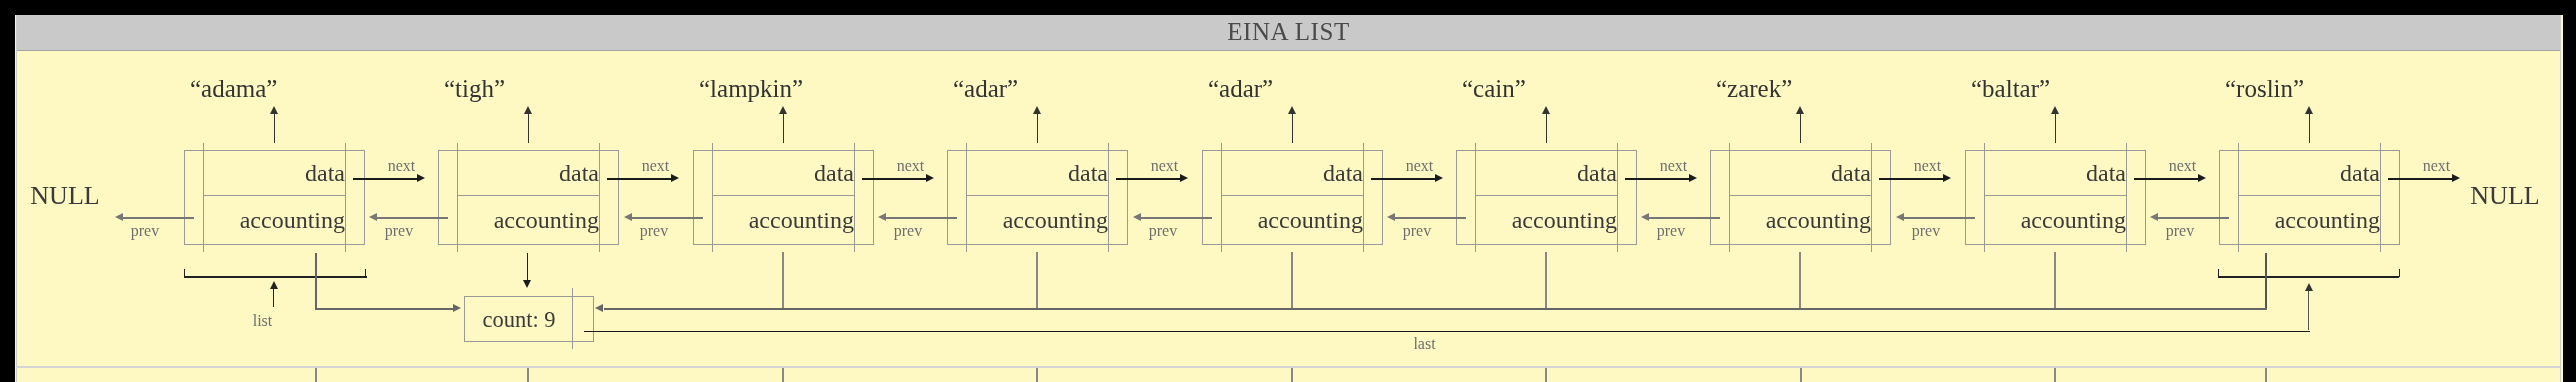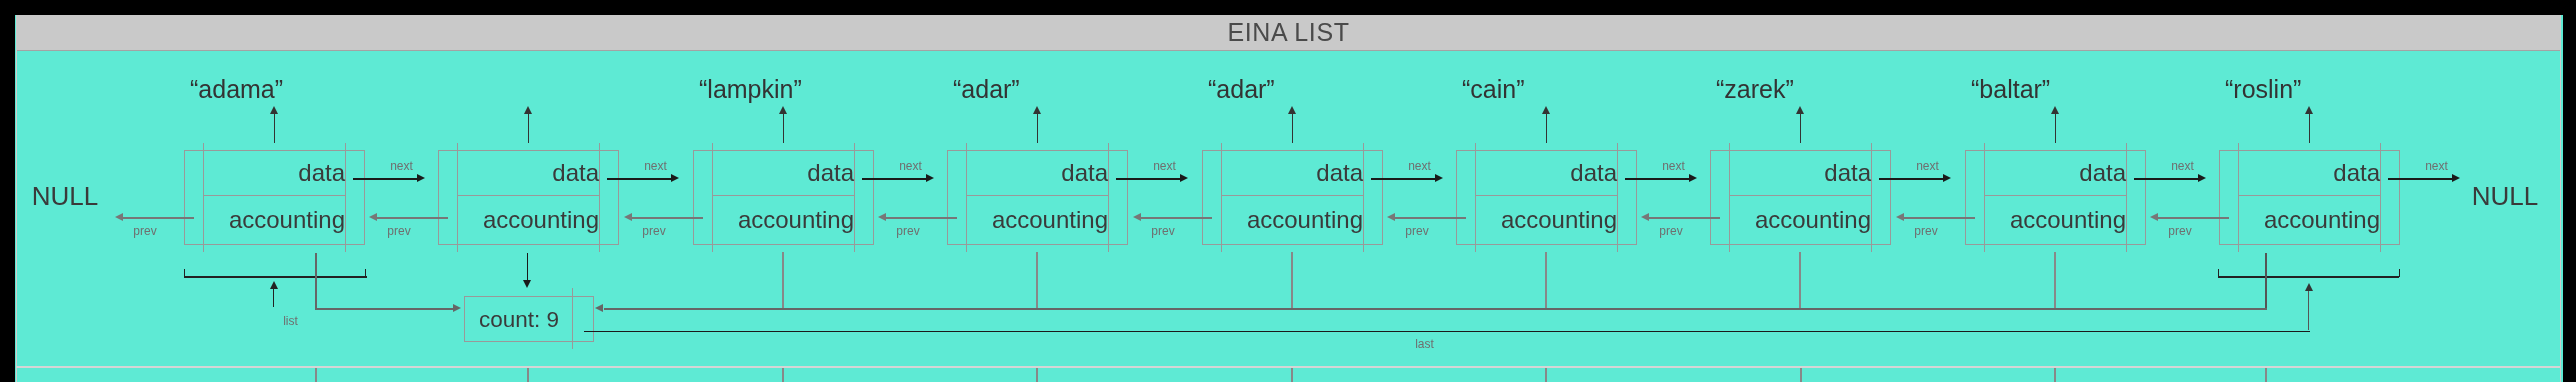--- a/index.html
+++ b/index.html
@@ -1,29 +1,29 @@
 <!DOCTYPE html>
 <html style="font-size:9px"><head>
 <meta charset="utf-8">
 <style>
   html,body{margin:0;padding:0;background:#fff;}
-  #stage{position:relative;width:2576px;height:382px;background:#5eead4;overflow:hidden;
-         font-family:Liberation Sans, sans-serif;}
+  #stage{position:relative;width:2576px;height:382px;background:#fef9c3;overflow:hidden;
+         font-family:Liberation Serif, serif;}
   .abs{position:absolute;}
   .bar{position:absolute;background:#000;}
   .txt{position:absolute;color:#3a3a3a;text-align:center;white-space:nowrap;}
   .hline{position:absolute;background:#999;}
   .vline{position:absolute;background:#999;}
   
   .ah{position:absolute;width:0;height:0;}
   .ah-r{border-top:4.5px solid transparent;border-bottom:4.5px solid transparent;border-left:8.4px solid #1a1a1a;}
   .ah-l{border-top:4.5px solid transparent;border-bottom:4.5px solid transparent;border-right:8.4px solid #666;}
   .ah-u{border-left:4px solid transparent;border-right:4px solid transparent;border-bottom:8px solid #222;}
   .ah-d{border-left:4px solid transparent;border-right:4px solid transparent;border-top:8px solid #1a1a1a;}
-  .gray-label{position:absolute;color:#6f6f6f;font-size:12px;line-height:14.6px;height:14.6px;text-align:center;white-space:nowrap;}
+  .gray-label{position:absolute;color:#6f6f6f;font-size:16px;line-height:14.6px;height:14.6px;text-align:center;white-space:nowrap;}
   
   #title-bar{position:absolute;left:17px;top:14.6px;width:2543px;height:35px;background:#c9c9c9;
              border-bottom:1.1px solid #a3a3a3;display:flex;align-items:center;justify-content:center;
              color:#4a4a4a;font-size:25px;letter-spacing:0.6px;}
   
   .node-root{position:absolute;top:0;width:394px;height:382px;}
   .node-root .box{position:absolute;left:107px;top:150px;width:181px;height:95px;
                   border:1.1px solid #999;box-sizing:border-box;background:transparent;}
   .node-root .inner-l{position:absolute;left:126px;top:143px;width:1.1px;height:109px;background:#999;}
   .node-root .inner-r{position:absolute;left:268px;top:143px;width:1.1px;height:109px;background:#999;}
@@ -73,20 +73,21 @@
     <div class="cell-txt" style="top:209px;">accounting</div>
     <div class="next-line"></div>
     <div class="ah ah-r next-ah"></div>
     <div class="gray-label next-label">next</div>
     <div class="prev-line"></div>
     <div class="ah ah-l prev-ah"></div>
     <div class="gray-label prev-label">prev</div>
 
   </div>
       <div class="node-root" style="left: 331px;">
+    <div class="name">“tigh”</div>
     <div class="ah ah-u name-ah"></div>
     <div class="name-line"></div>
     <div class="box"></div>
     <div class="inner-l"></div>
     <div class="inner-r"></div>
     <div class="divider"></div>
     <div class="cell-txt" style="top:162px;">data</div>
     <div class="cell-txt" style="top:209px;">accounting</div>
     <div class="next-line"></div>
     <div class="ah ah-r next-ah"></div>
@@ -227,21 +228,21 @@
   <div class="hline" style="left:184px;top:276px;width:183px;height:1.7px;background:#222;"></div>
   <div class="vline" style="left:184px;top:269px;width:1.1px;height:8px;background:#222;"></div>
   <div class="vline" style="left:365px;top:269px;width:1.1px;height:8px;background:#222;"></div>
 
   <div class="hline" style="left:2218px;top:276px;width:181px;height:1.7px;background:#222;"></div>
   <div class="vline" style="left:2218px;top:269px;width:1.1px;height:8px;background:#222;"></div>
   <div class="vline" style="left:2399px;top:269px;width:1.1px;height:8px;background:#222;"></div>
 
   <div class="ah ah-u" style="left:270px;top:281px;"></div>
   <div class="vline" style="left:273px;top:289px;width:1.1px;height:18px;background:#222;"></div>
-  <div class="gray-label" style="left:268px;top:314px;width:45px;text-align:center;">list</div>
+  <div class="gray-label" style="left:240px;top:314px;width:45px;text-align:center;">list</div>
 
   <div class="vline" style="left:315px;top:253px;width:2.3px;height:56px;background:#666;"></div>
   <div class="hline" style="left:315px;top:308px;width:139px;height:2.3px;background:#666;"></div>
   <div class="ah ah-r" style="left:453px;top:304px;border-left-color:#666;"></div>
 
   <div class="vline" style="left:527px;top:253px;width:1.1px;height:26.5px;background:#1a1a1a;"></div>
   <div class="ah ah-d" style="left:523px;top:280px;"></div>
 
   <div class="abs" style="left:464px;top:296px;width:130px;height:46px;border:1.1px solid #999;box-sizing:border-box;"></div>
   <div class="vline" style="left:572px;top:288px;width:1.1px;height:61px;"></div>

